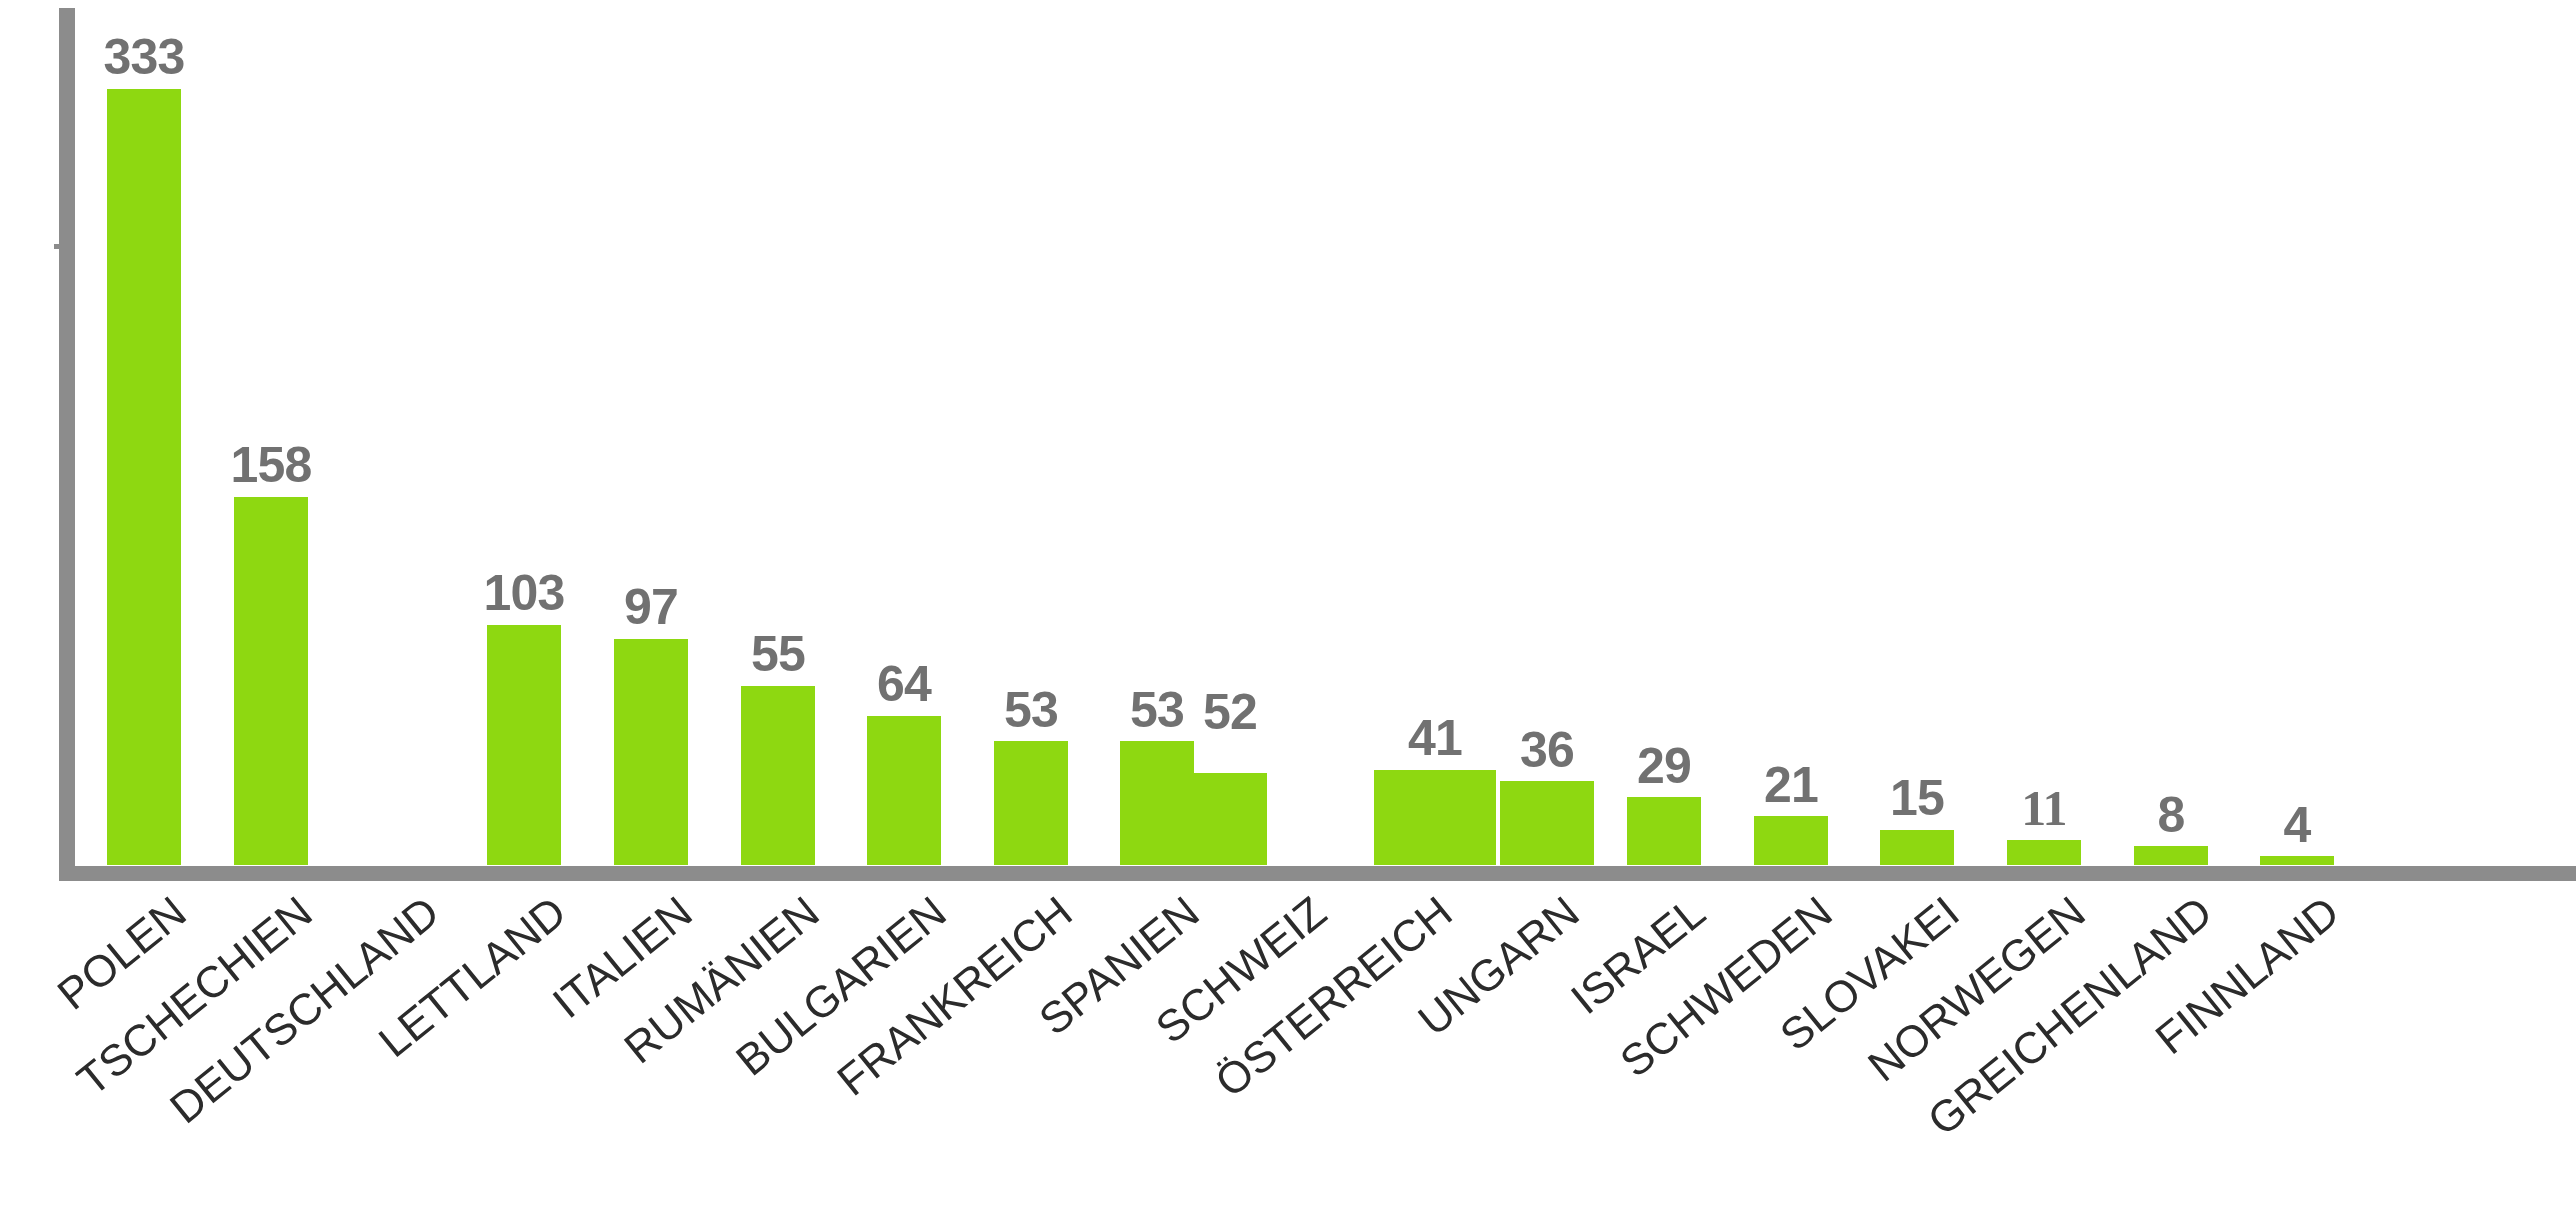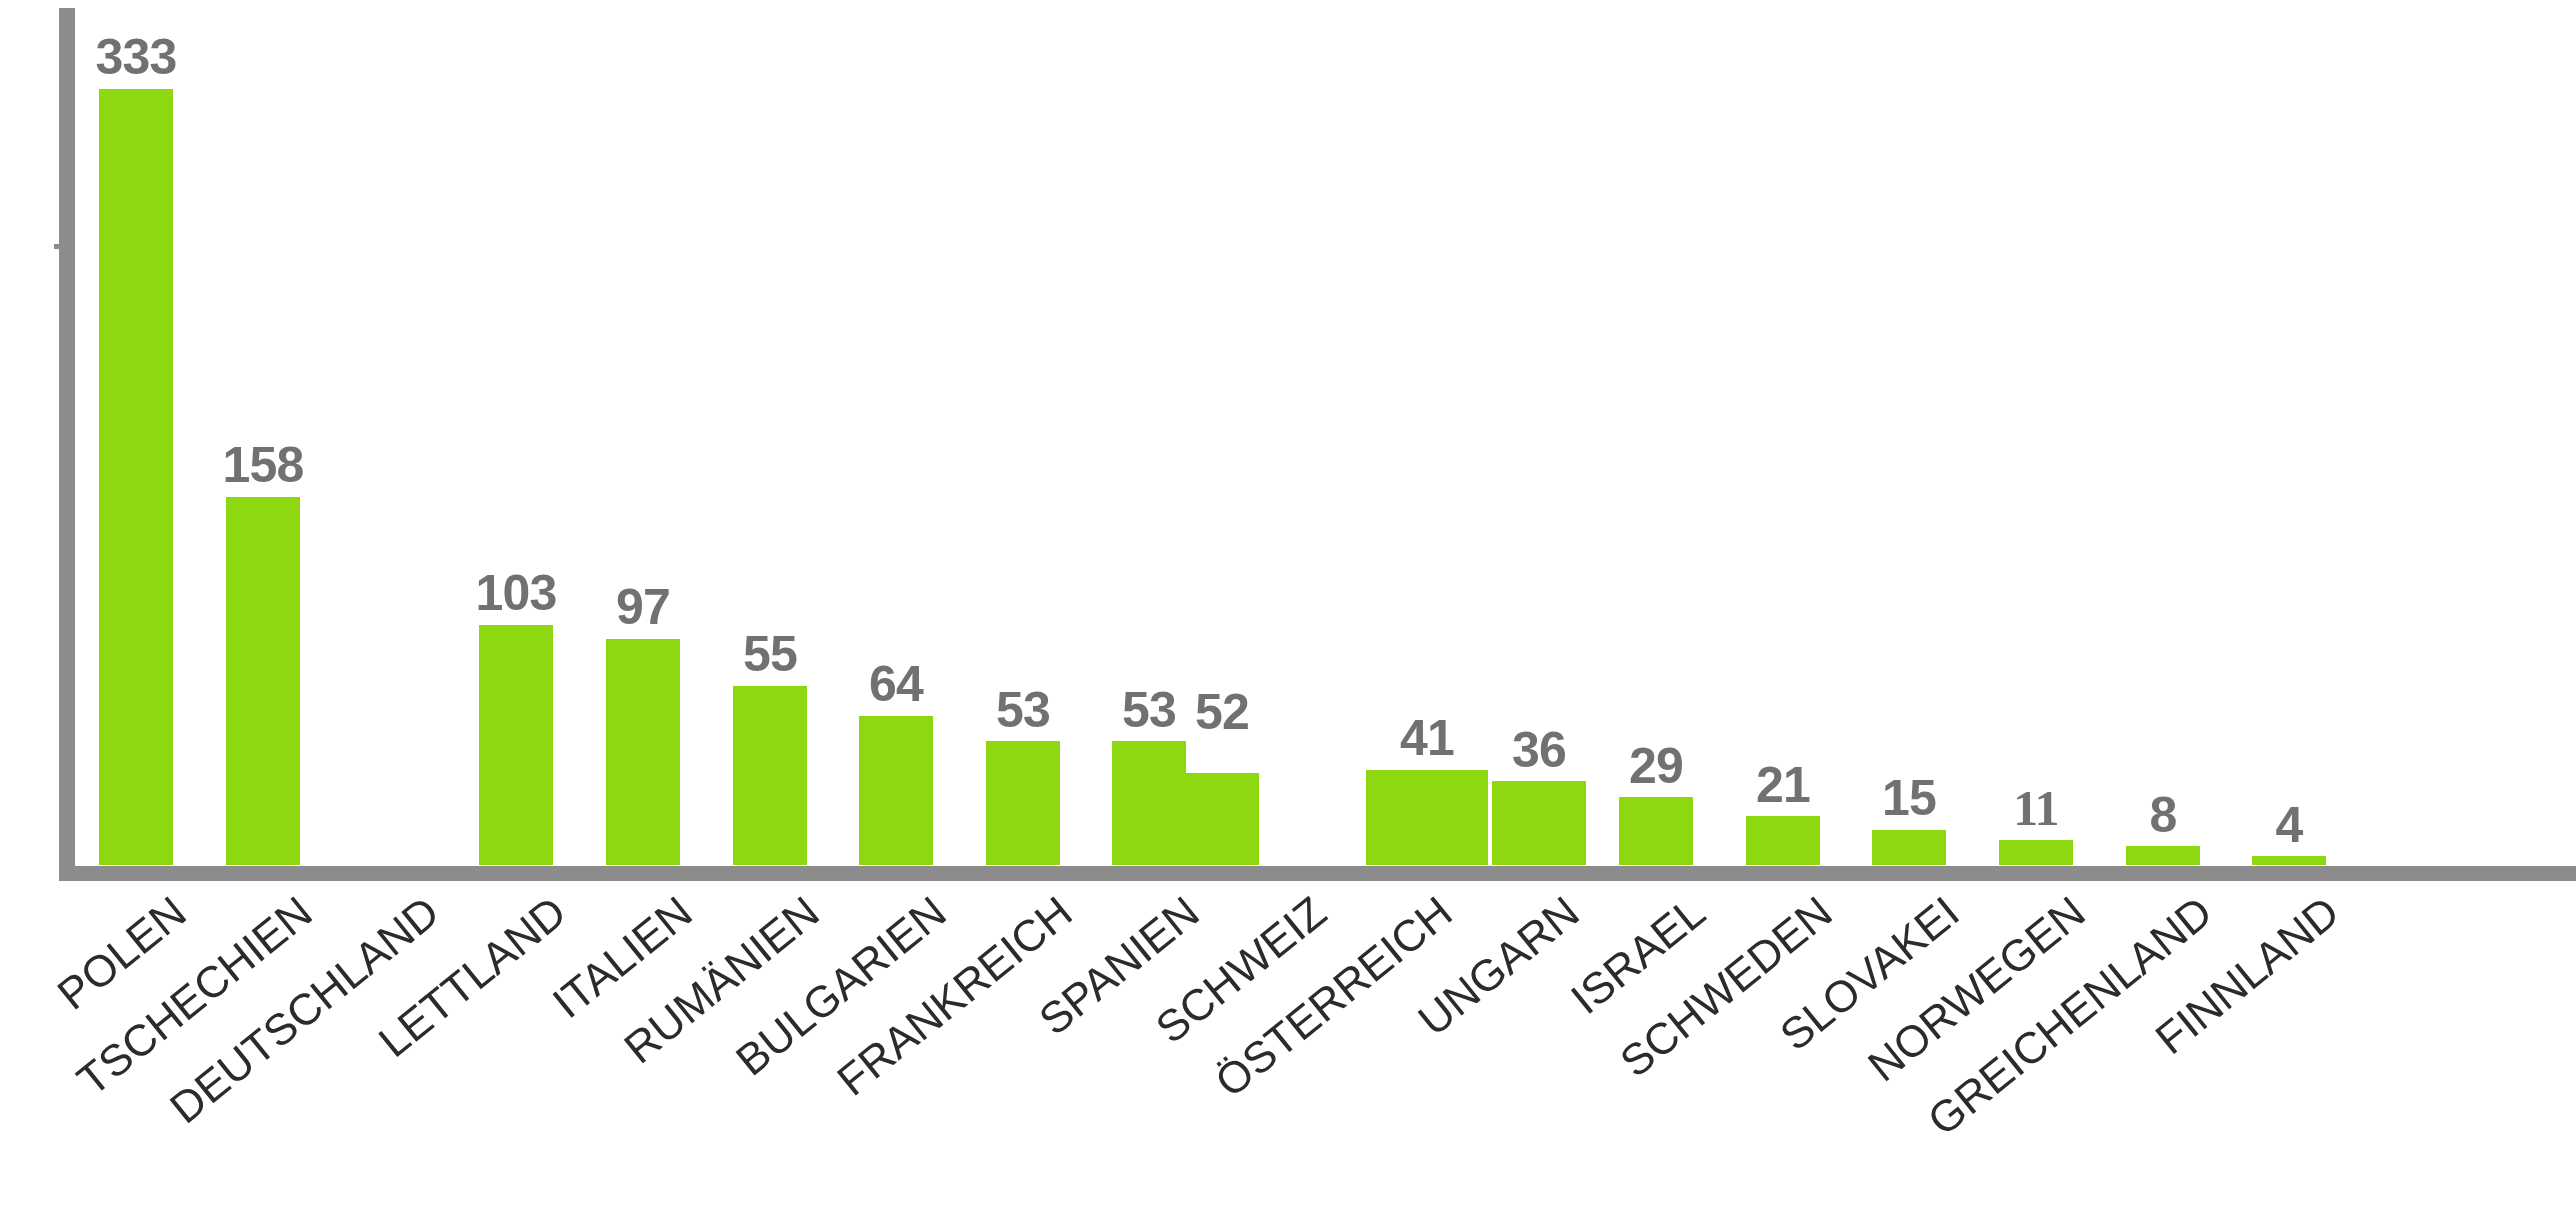--- a/index.html
+++ b/index.html
@@ -46,20 +46,21 @@
   #plot {
     position: absolute;
     left: 0;
     top: 0;
     width: 2576px;
     height: 1231px;
   }
   .bar-group {
     position: absolute;
     bottom: 366px; 
+    margin-left: 8px;
   }
   .bar {
     position: absolute;
     bottom: 0;
     left: 0;
     width: 100%;
     background: #8ed811;
   }
   .bar-value {
     position: absolute;

